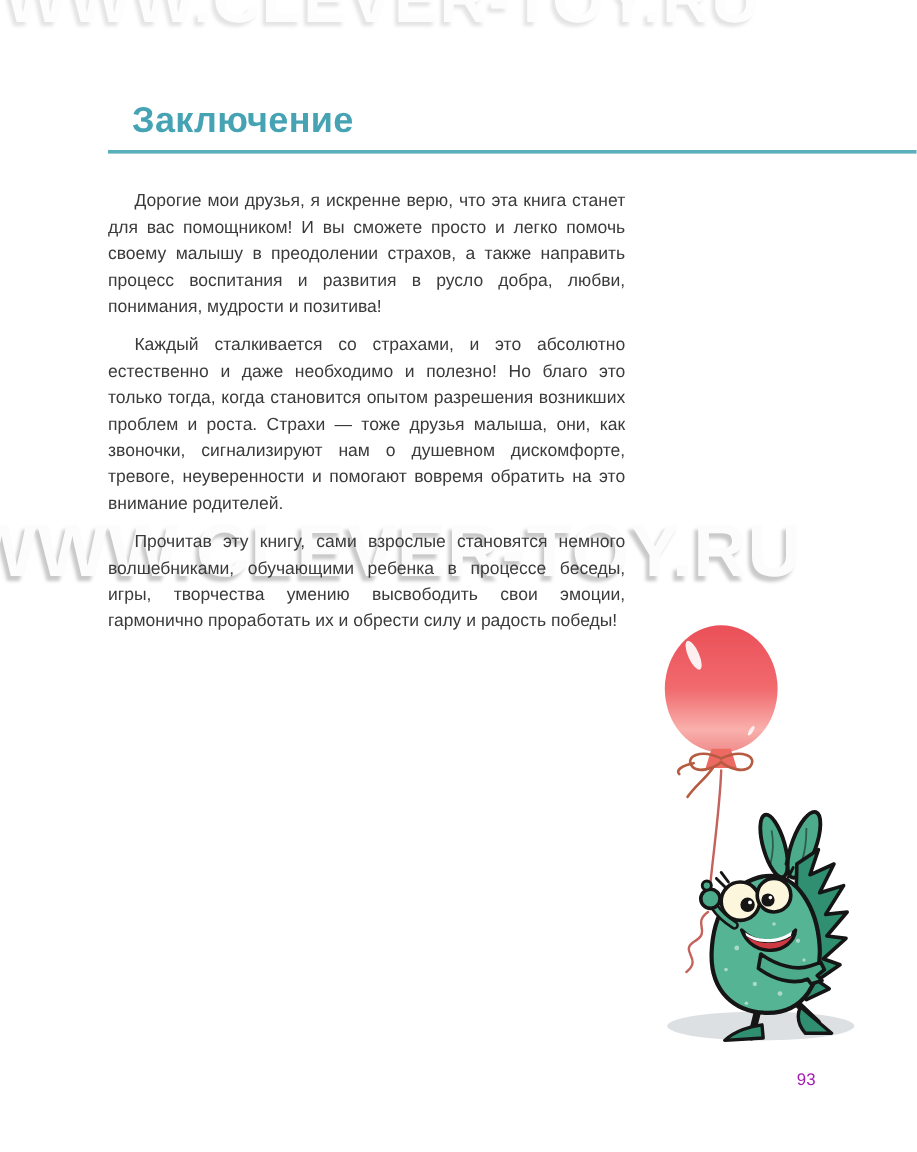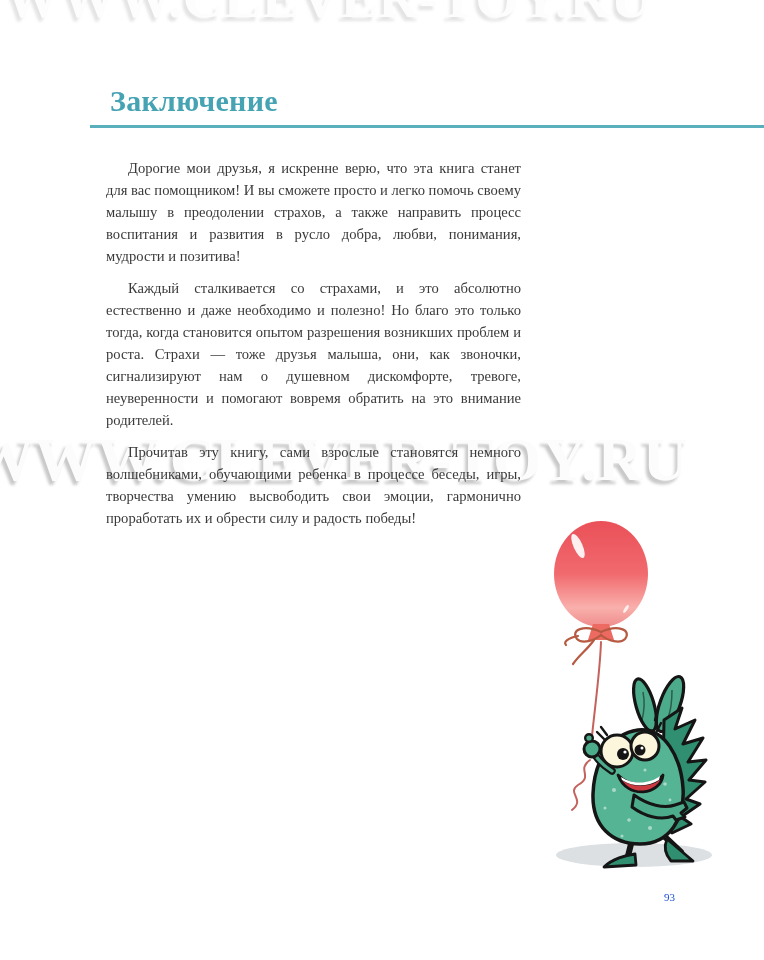--- a/index.html
+++ b/index.html
@@ -1,42 +1,42 @@
 <!DOCTYPE html>
 <html><head>
 <meta charset="utf-8">
 <style>
   html,body { margin:0; padding:0; background:#ffffff; }
   .page {
     position:relative; width:764px; height:960px; background:#ffffff;
-    overflow:hidden; font-family:Liberation Serif, serif;
+    overflow:hidden; font-family:Liberation Sans, sans-serif;
   }
   .title {
     position:absolute; left:110px; top:84px;
     font-size:30px; font-weight:700; color:#45a3b4; letter-spacing:.3px;
   }
   .rule {
     position:absolute; left:90px; top:125px; width:674px; height:3px;
     background:#5aafbc;
   }
   .textcol {
     position:absolute; left:90px; top:157px; width:431px;
     color:#3a3a3a; font-size:14.6px; line-height:22px; text-align:justify;
   }
-  .textcol p { margin:0 0 10px 16px; text-indent:22px; }
+  .textcol p { margin:0 0 10px 0; text-indent:22px; }
   .watermark {
     position:absolute; white-space:nowrap; font-weight:800;
     color:#fcfcfc; letter-spacing:0.5px; pointer-events:none;
     text-shadow:-3px 4px 3px #c9c9c9, 1px -1px 0 #ffffff;
   }
   .wm-mid { left:-28px; top:424px; font-size:62px; }
   .wm-top { left:4px;  top:-34px; font-size:56px; opacity:.5; }
   .pagenum {
     position:absolute; left:664px; top:891px;
-    font-size:11px; color:#1d4ed8;
+    font-size:14px; color:#a21caf;
   }
   .illo { position:absolute; left:514px; top:508px; }
 </style>
 </head>
 <body>
 
 <div class="page">
 
   <div class="watermark wm-top">WWW.CLEVER-TOY.RU</div>
 

